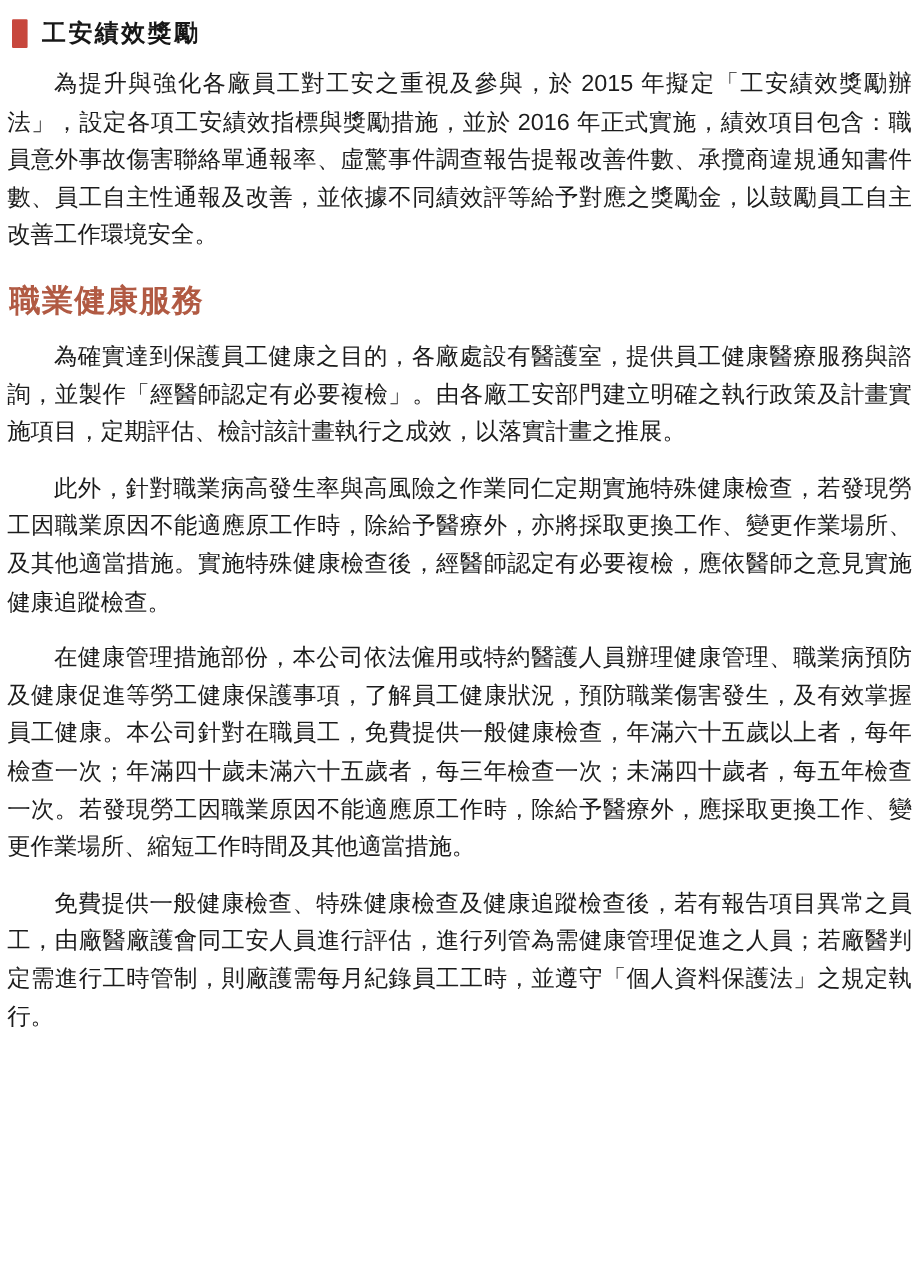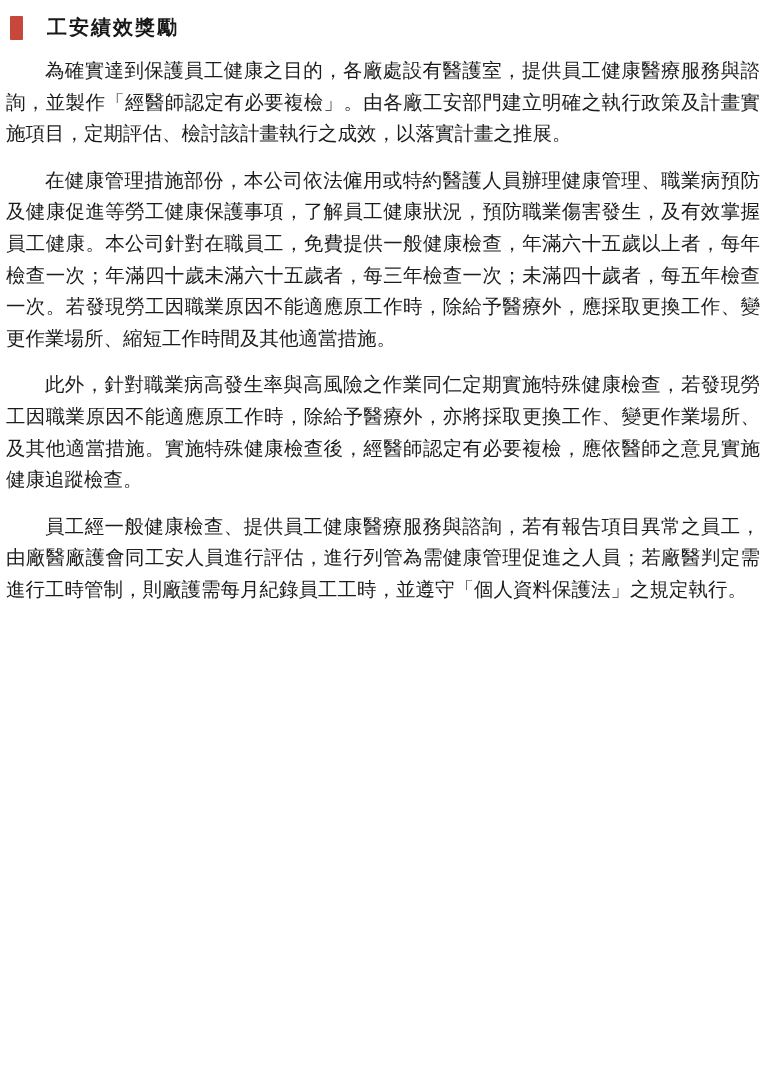--- a/index.html
+++ b/index.html
@@ -14,21 +14,21 @@
     box-sizing: border-box;
     padding: 12px 8px 0 6px;
     background: #ffffff;
     font-family: "Liberation Sans", sans-serif;
     color: #1c1c1c;
     overflow: hidden;
   }
   .section-header {
     display: flex;
     align-items: center;
-    gap: 24px;
+    gap: 12px;
     margin: 2px 0 14px 4px;
   }
   .bullet {
     display: inline-block;
     width: 13px;
     height: 24px;
     background: #c7473d;
     border-radius: 1px;
     flex: 0 0 auto;
   }
@@ -58,24 +58,26 @@
 </head>
 <body>
 
 <div class="page">
 
   <div class="section-header">
     <span class="bullet"></span>
     <h1 class="section-title">工安績效獎勵</h1>
   </div>
 
+  <p class="body-paragraph">為提升與強化各廠員工對工安之重視及參與，於 2015 年擬定「工安績效獎勵辦法」，設定各項工安績效指標與獎勵措施，並於 2016 年正式實施，績效項目包含：職員意外事故傷害聯絡單通報率、虛驚事件調查報告提報改善件數、承攬商違規通知書件數、員工自主性通報及改善，並依據不同績效評等給予對應之獎勵金，以鼓勵員工自主改善工作環境安全。</p>
 
+  <h2 class="subsection-title">職業健康服務</h2>
 
 
   <p class="body-paragraph">為確實達到保護員工健康之目的，各廠處設有醫護室，提供員工健康醫療服務與諮詢，並製作「經醫師認定有必要複檢」。由各廠工安部門建立明確之執行政策及計畫實施項目，定期評估、檢討該計畫執行之成效，以落實計畫之推展。</p>
 
+  <p class="body-paragraph">此外，針對職業病高發生率與高風險之作業同仁定期實施特殊健康檢查，若發現勞工因職業原因不能適應原工作時，除給予醫療外，亦將採取更換工作、變更作業場所、及其他適當措施。實施特殊健康檢查後，經醫師認定有必要複檢，應依醫師之意見實施健康追蹤檢查。</p>
+
   <p class="body-paragraph">在健康管理措施部份，本公司依法僱用或特約醫護人員辦理健康管理、職業病預防及健康促進等勞工健康保護事項，了解員工健康狀況，預防職業傷害發生，及有效掌握員工健康。本公司針對在職員工，免費提供一般健康檢查，年滿六十五歲以上者，每年檢查一次；年滿四十歲未滿六十五歲者，每三年檢查一次；未滿四十歲者，每五年檢查一次。若發現勞工因職業原因不能適應原工作時，除給予醫療外，應採取更換工作、變更作業場所、縮短工作時間及其他適當措施。</p>
 
-  <p class="body-paragraph">此外，針對職業病高發生率與高風險之作業同仁定期實施特殊健康檢查，若發現勞工因職業原因不能適應原工作時，除給予醫療外，亦將採取更換工作、變更作業場所、及其他適當措施。實施特殊健康檢查後，經醫師認定有必要複檢，應依醫師之意見實施健康追蹤檢查。</p>
-
-  <p class="body-paragraph">員工經一般健康檢查、提供員工健康醫療服務與諮詢，若有報告項目異常之員工，由廠醫廠護會同工安人員進行評估，進行列管為需健康管理促進之人員；若廠醫判定需進行工時管制，則廠護需每月紀錄員工工時，並遵守「個人資料保護法」之規定執行。</p>
+  <p class="body-paragraph">免費提供一般健康檢查、特殊健康檢查及健康追蹤檢查後，若有報告項目異常之員工，由廠醫廠護會同工安人員進行評估，進行列管為需健康管理促進之人員；若廠醫判定需進行工時管制，則廠護需每月紀錄員工工時，並遵守「個人資料保護法」之規定執行。</p>
 
 </div>
 
 </body></html>

